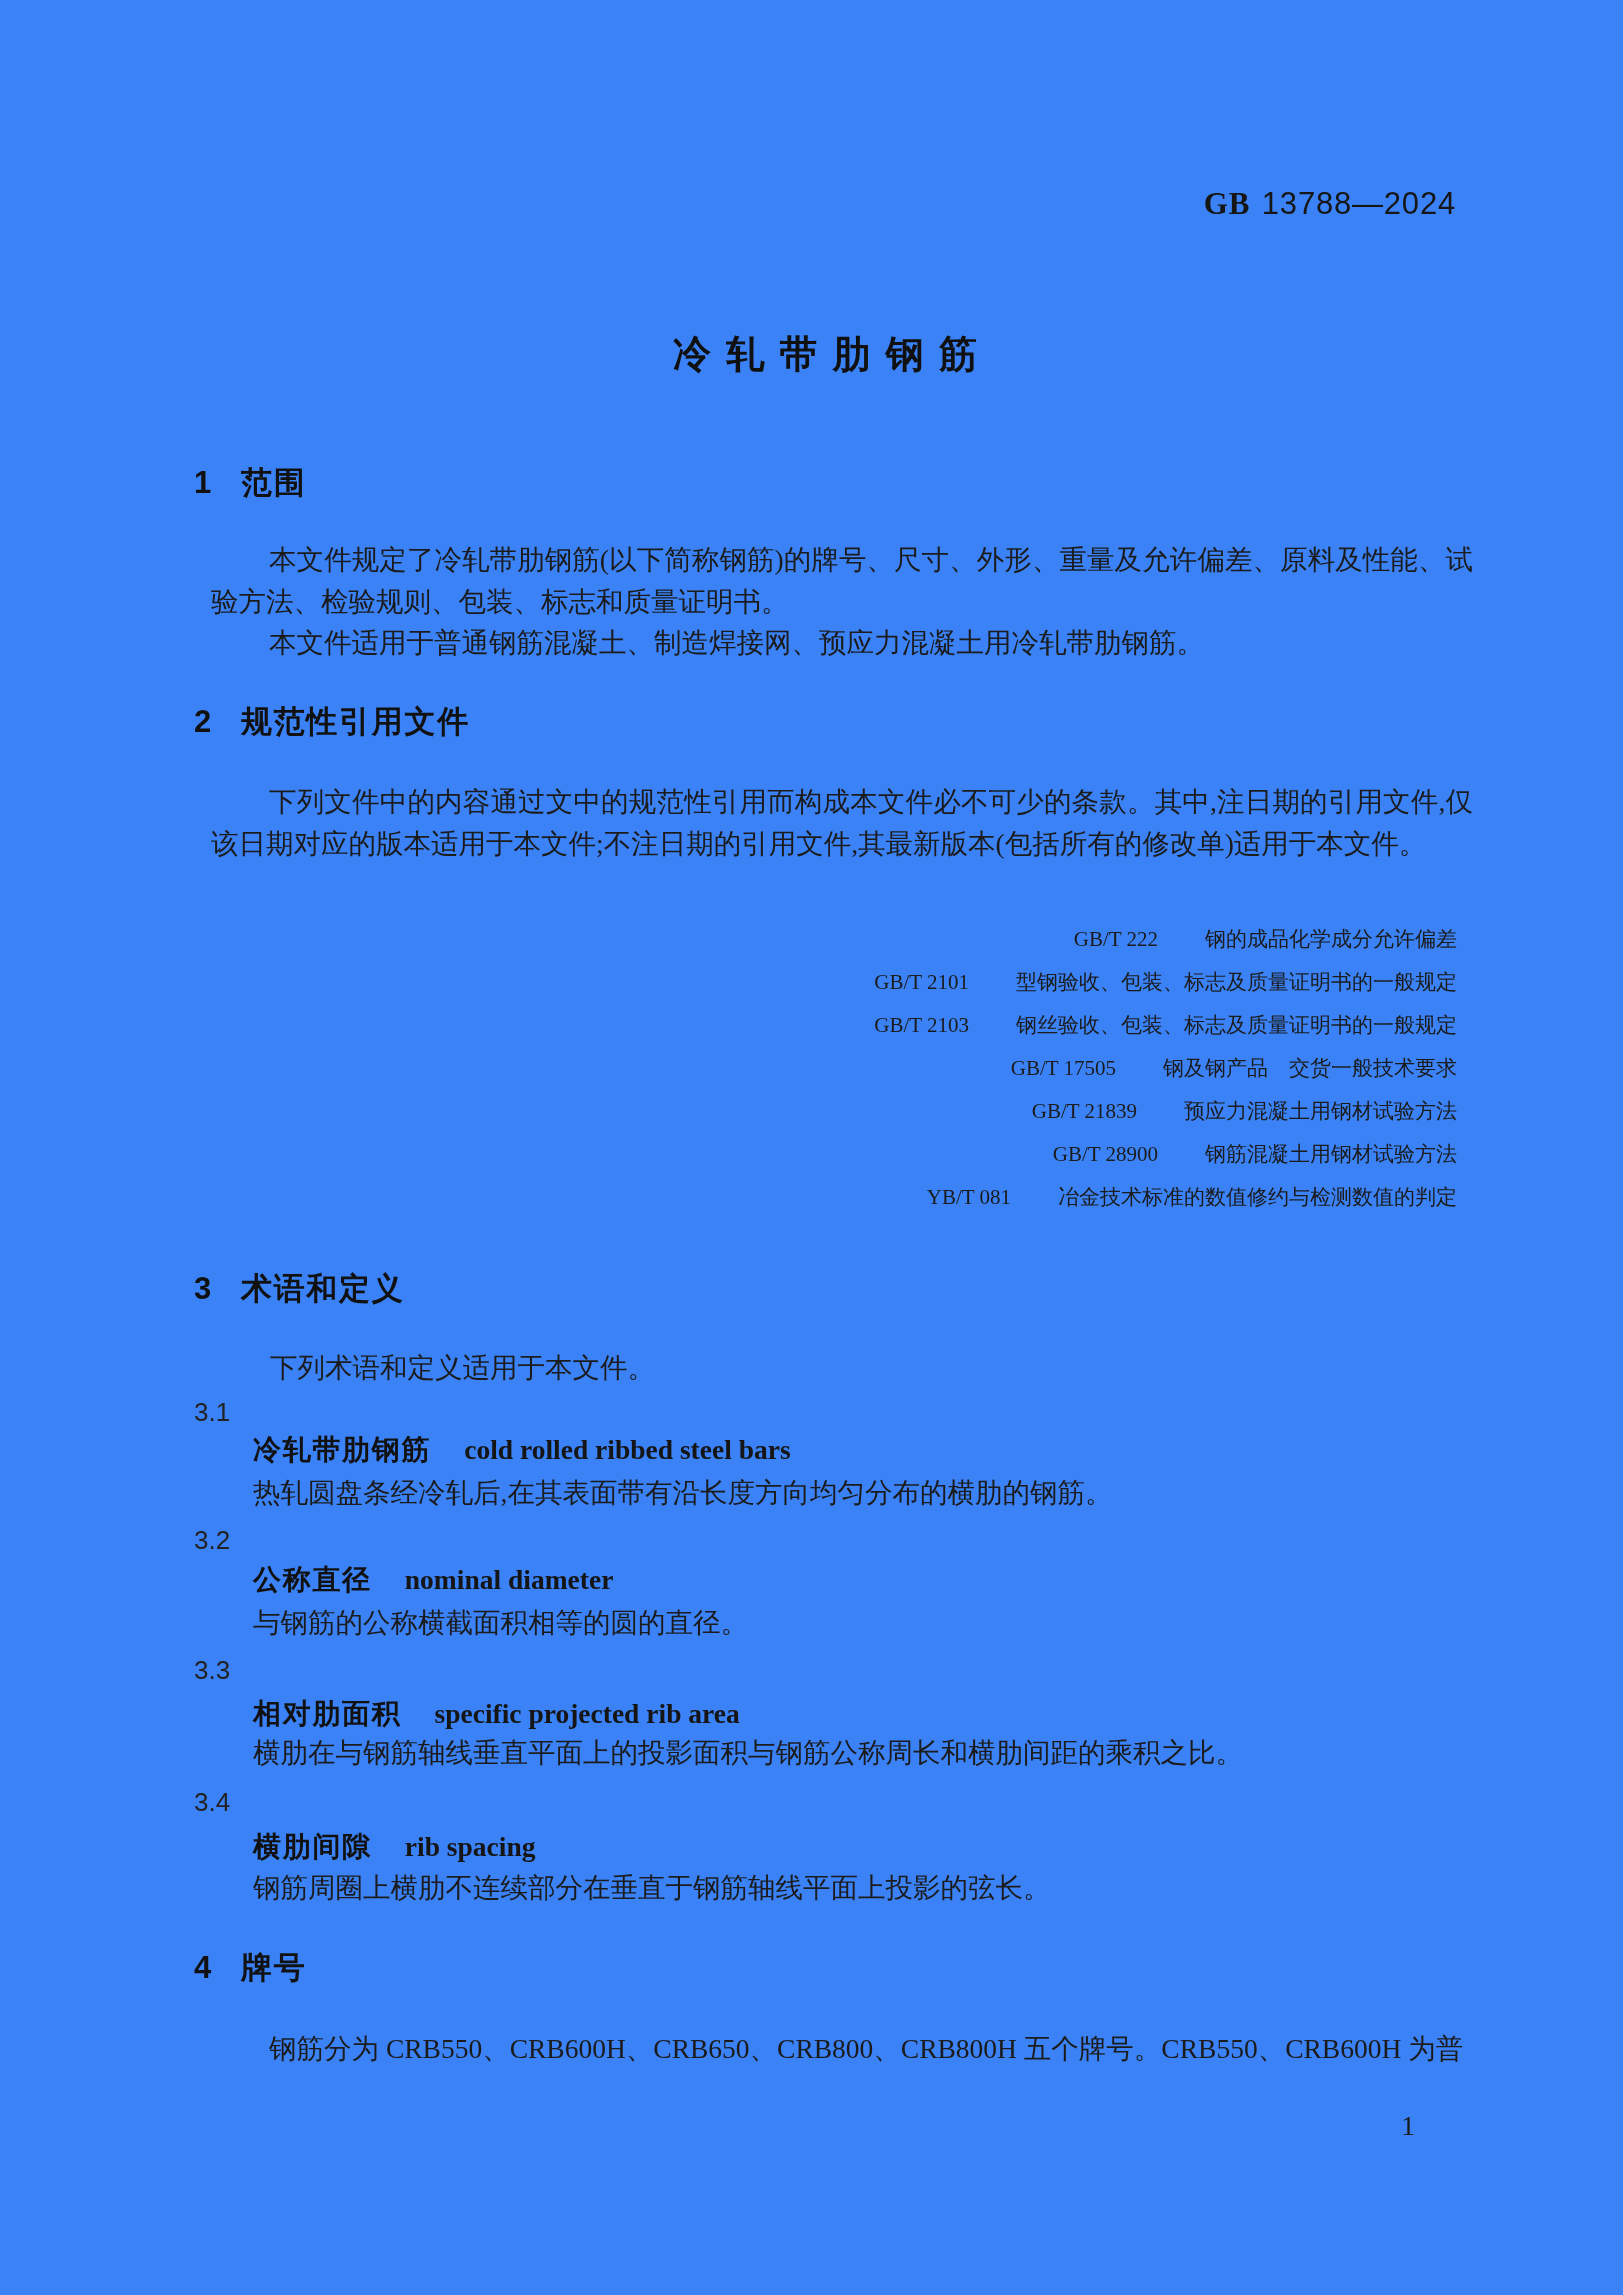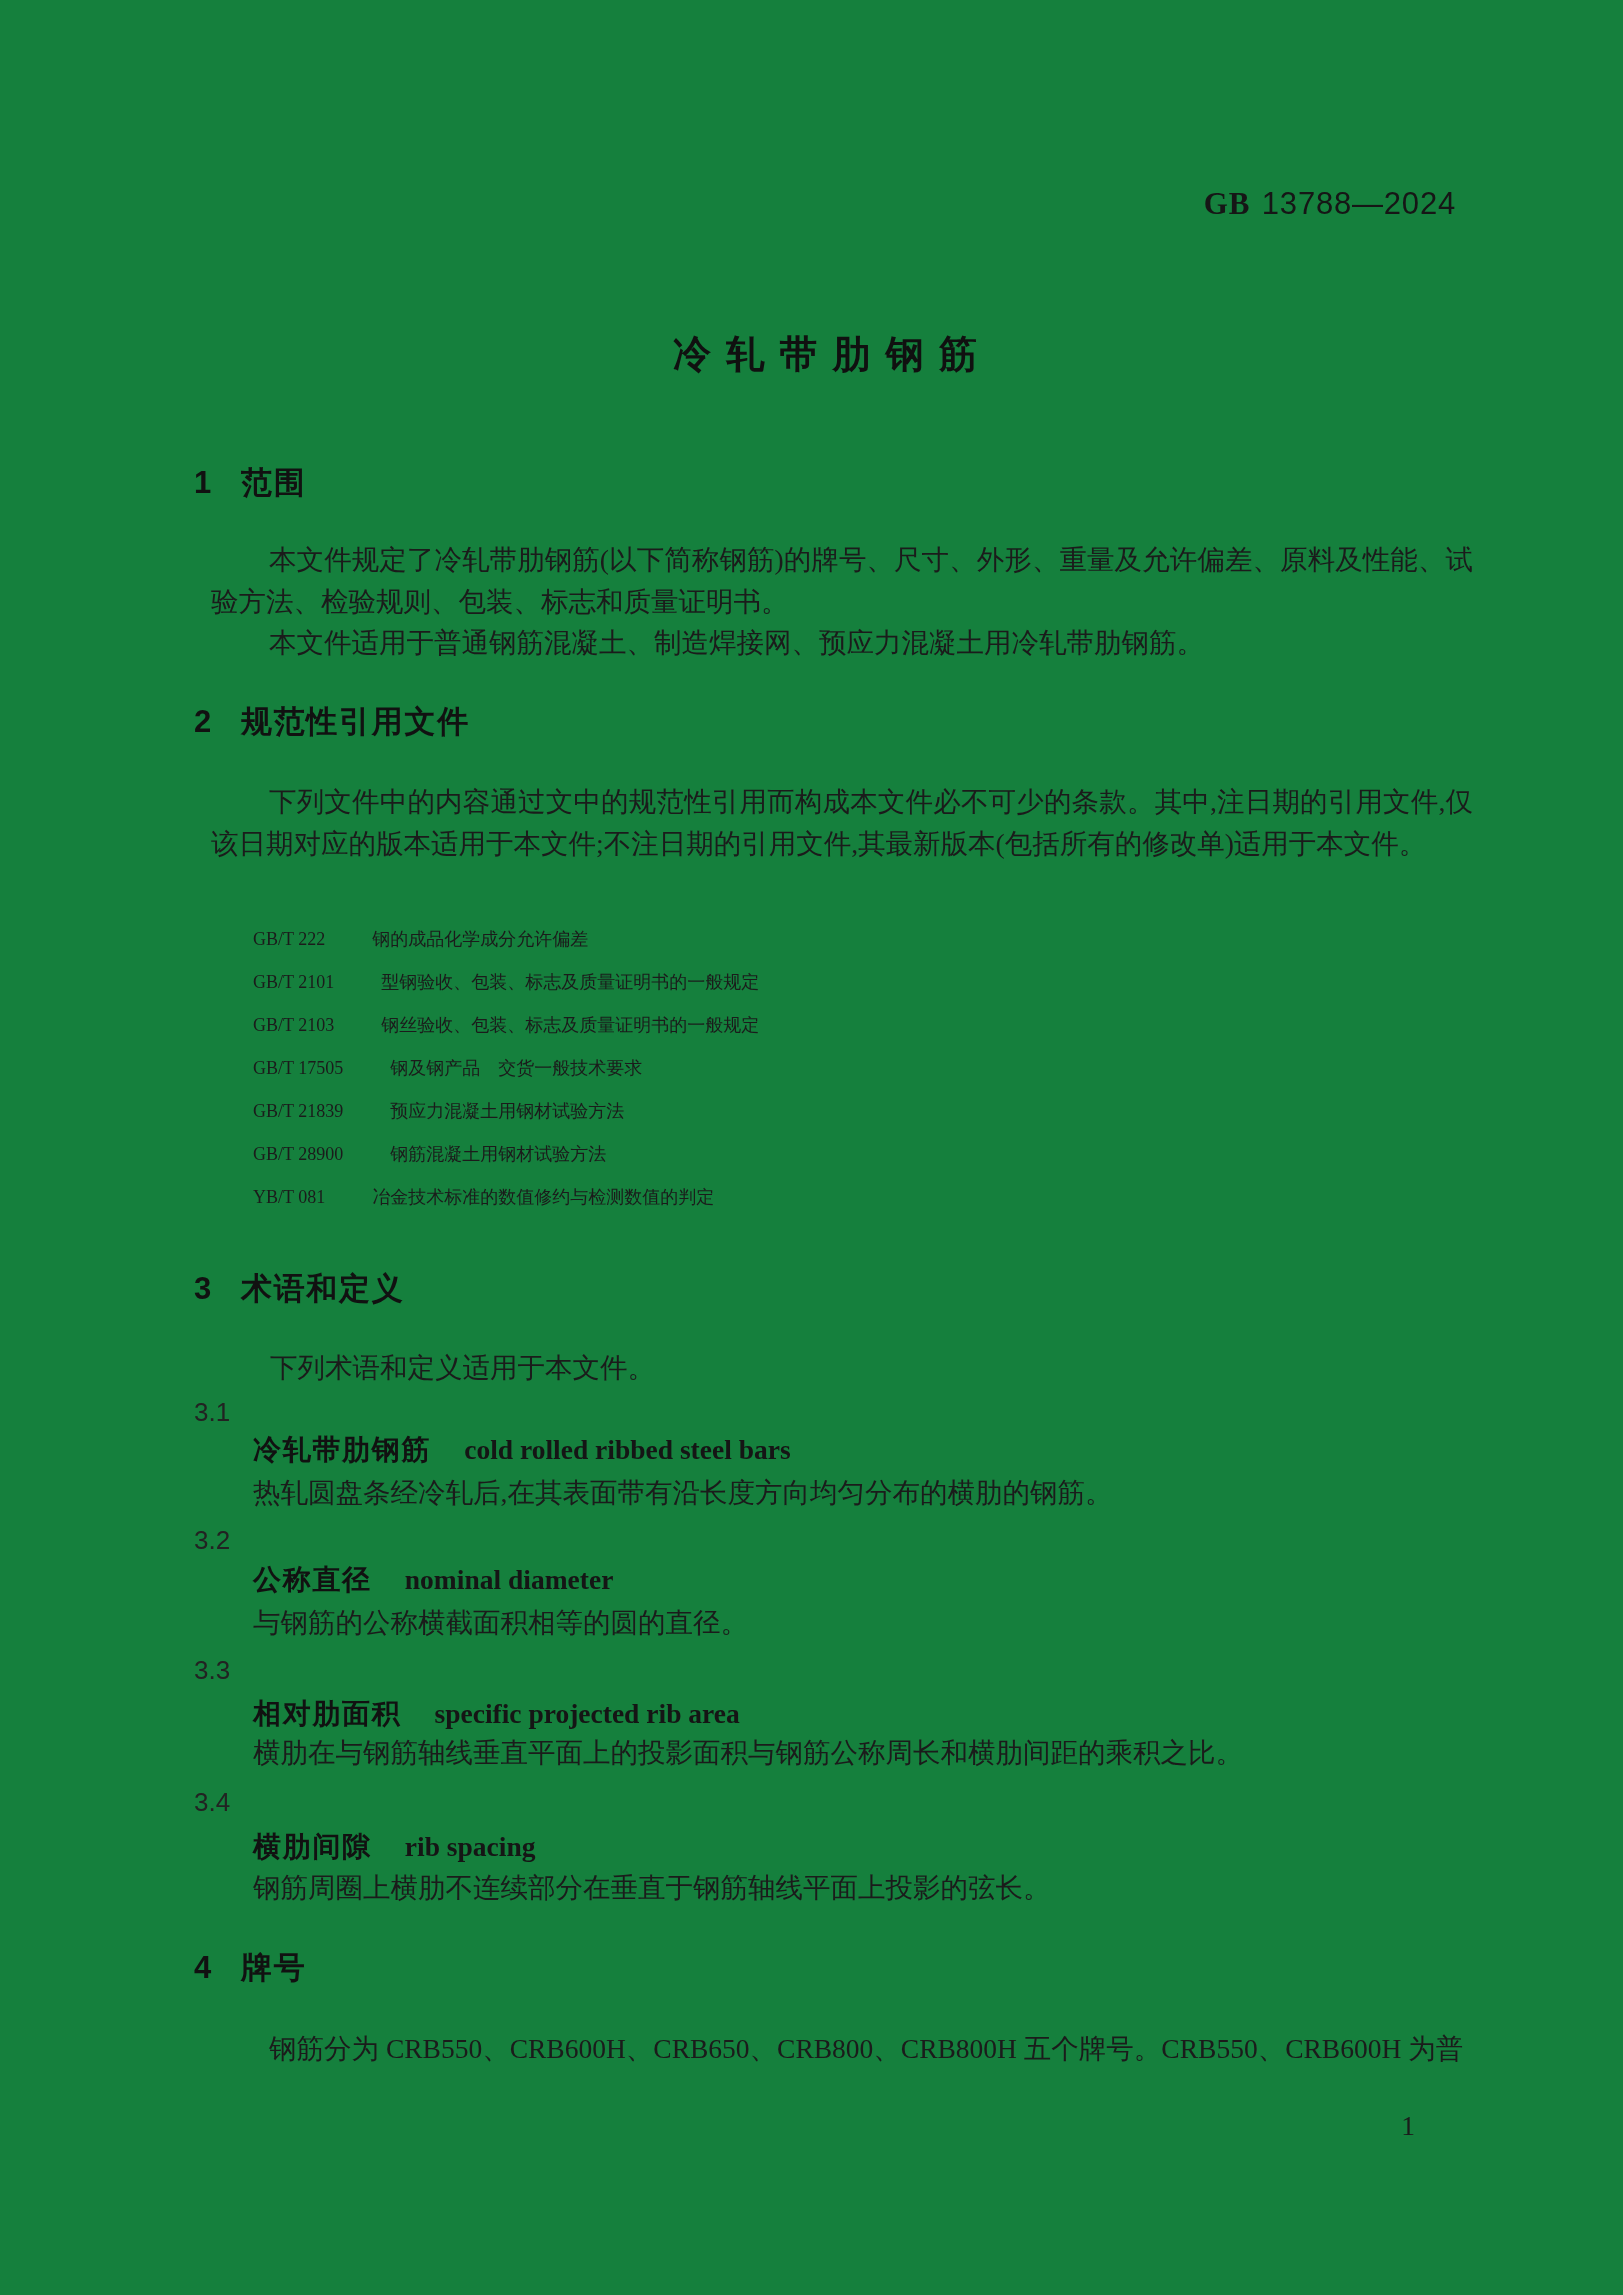--- a/index.html
+++ b/index.html
@@ -1,20 +1,20 @@
 <!DOCTYPE html>
 <html style="font-size:13.3px"><head>
 <meta charset="utf-8">
 <style>
   html, body { margin: 0; padding: 0; background: #e8e8e8; }
   .page {
     position: relative;
     width: 1623px;
     height: 2295px;
-    background: #15803d;
+    background: #3b82f6;
     font-family: "Liberation Serif", "DejaVu Serif", serif;
     color: #1b1b1b;
     overflow: hidden;
   }
   .abs { position: absolute; }
 
   
   .std-code {
     top: 185px; left: 194px; width: 1262px;
     text-align: right;
@@ -59,22 +59,23 @@
     text-align: justify;
     left: 194px; width: 1262px;
     color: #1b1b1b;
     margin-left: 17px;
   }
   .indent { text-indent: 58px; }
 
   
   .ref-list {
     left: 253px; width: 1204px;
-    font-size: 18px; line-height: 43px;
+    font-size: 21px; line-height: 43px;
     color: #1b1b1b;
+    text-align: right;
   }
   .ref-name { margin-left: 47px; }
 
   
   .term-num {
     font-family: "Liberation Sans", "DejaVu Sans", sans-serif;
     font-size: 26px; line-height: 35px;
     color: #222222;
     left: 194px;
   }

